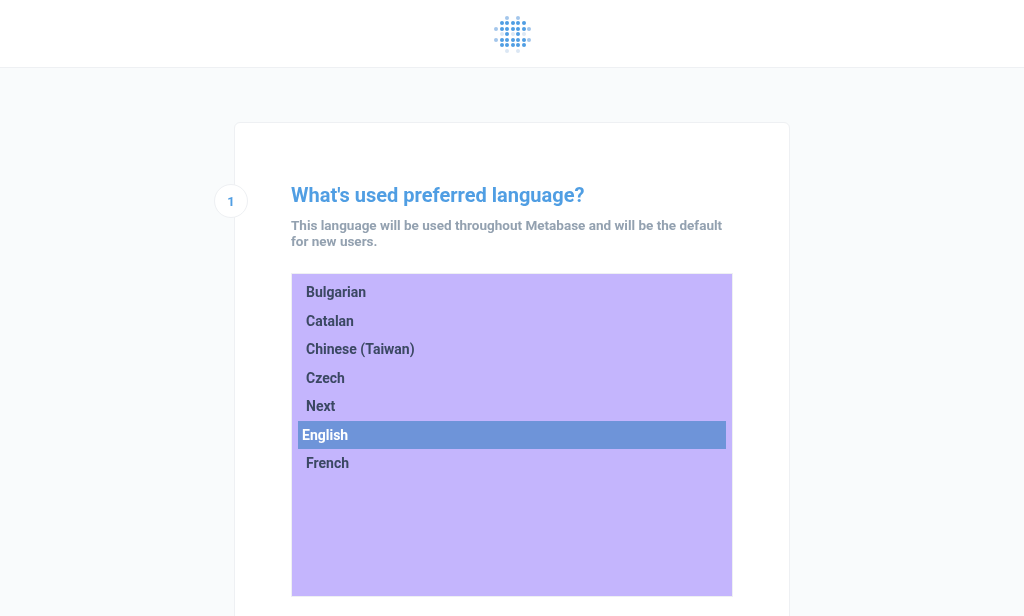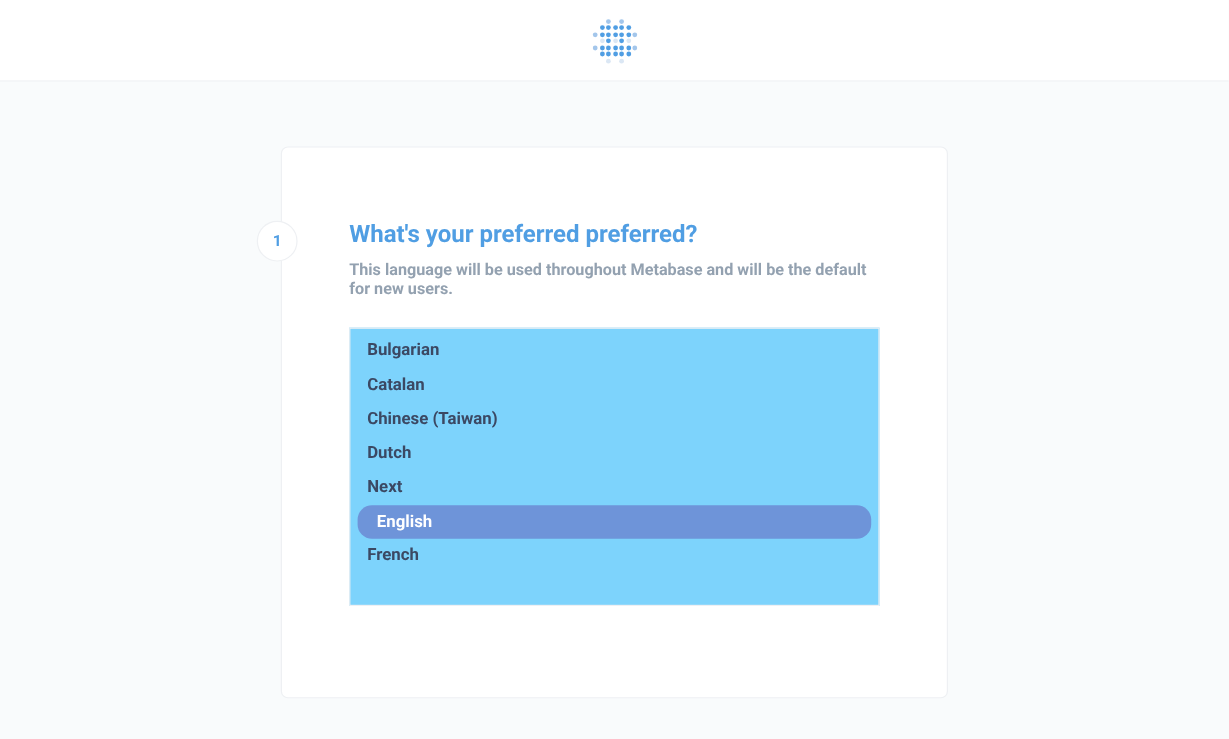--- a/index.html
+++ b/index.html
@@ -76,22 +76,22 @@
       margin-bottom: 10px;
     }
     .subtitle {
       color: #93a1b0;
       font-size: 13.5px;
       margin-bottom: 24px;
       font-weight: bold;
     }
     .lang-box {
       border: 1px solid #eef0f3;
-      background: #7dd3fc;
-      height: 232px;
+      background: #c4b5fd;
+      height: 324px;
       overflow-y: scroll;
       margin-bottom: 36px;
     }
     .lang-box::-webkit-scrollbar {
       width: 14px;
     }
     .lang-box::-webkit-scrollbar-track {
       background: #f1f1f1;
     }
     .lang-box::-webkit-scrollbar-thumb {
@@ -107,23 +107,23 @@
       display: flex;
       align-items: center;
       height: 28.5px;
     }
     .lang-item:first-child {
       margin-top: 4px;
     }
     .lang-item.selected {
       background: #6e94d9;
       color: #fff;
-      border-radius: 12px;
+      border-radius: 0;
       margin: 0 6px;
-      padding: 6px 16px;
+      padding: 6px 4px;
     }
     .btn-next {
       background: #509ee3;
       color: #fff;
       border: none;
       border-radius: 6px;
       padding: 12px 20px;
       font-size: 14px;
       font-weight: 700;
       cursor: pointer;
@@ -185,34 +185,34 @@
       <span></span>
   </div>
 </div>
 
 <div class="main">
   <div class="card-wrapper">
     <div class="step-badge">
       <span>1</span>
     </div>
     <div class="card">
-      <h1 class="title">What's your preferred preferred?</h1>
+      <h1 class="title">What's used preferred language?</h1>
       <p class="subtitle">This language will be used throughout Metabase and will be the default for new users.</p>
       <div class="lang-box" id="lang-list">
           <div class="lang-item">
             <span>Bulgarian</span>
           </div>
           <div class="lang-item">
             <span>Catalan</span>
           </div>
           <div class="lang-item">
             <span>Chinese (Taiwan)</span>
           </div>
           <div class="lang-item">
-            <span>Dutch</span>
+            <span>Czech</span>
           </div>
           <div class="lang-item">
             <span>Next</span>
           </div>
           <div class="lang-item selected">
             <span>English</span>
           </div>
           <div class="lang-item">
             <span>French</span>
           </div>

